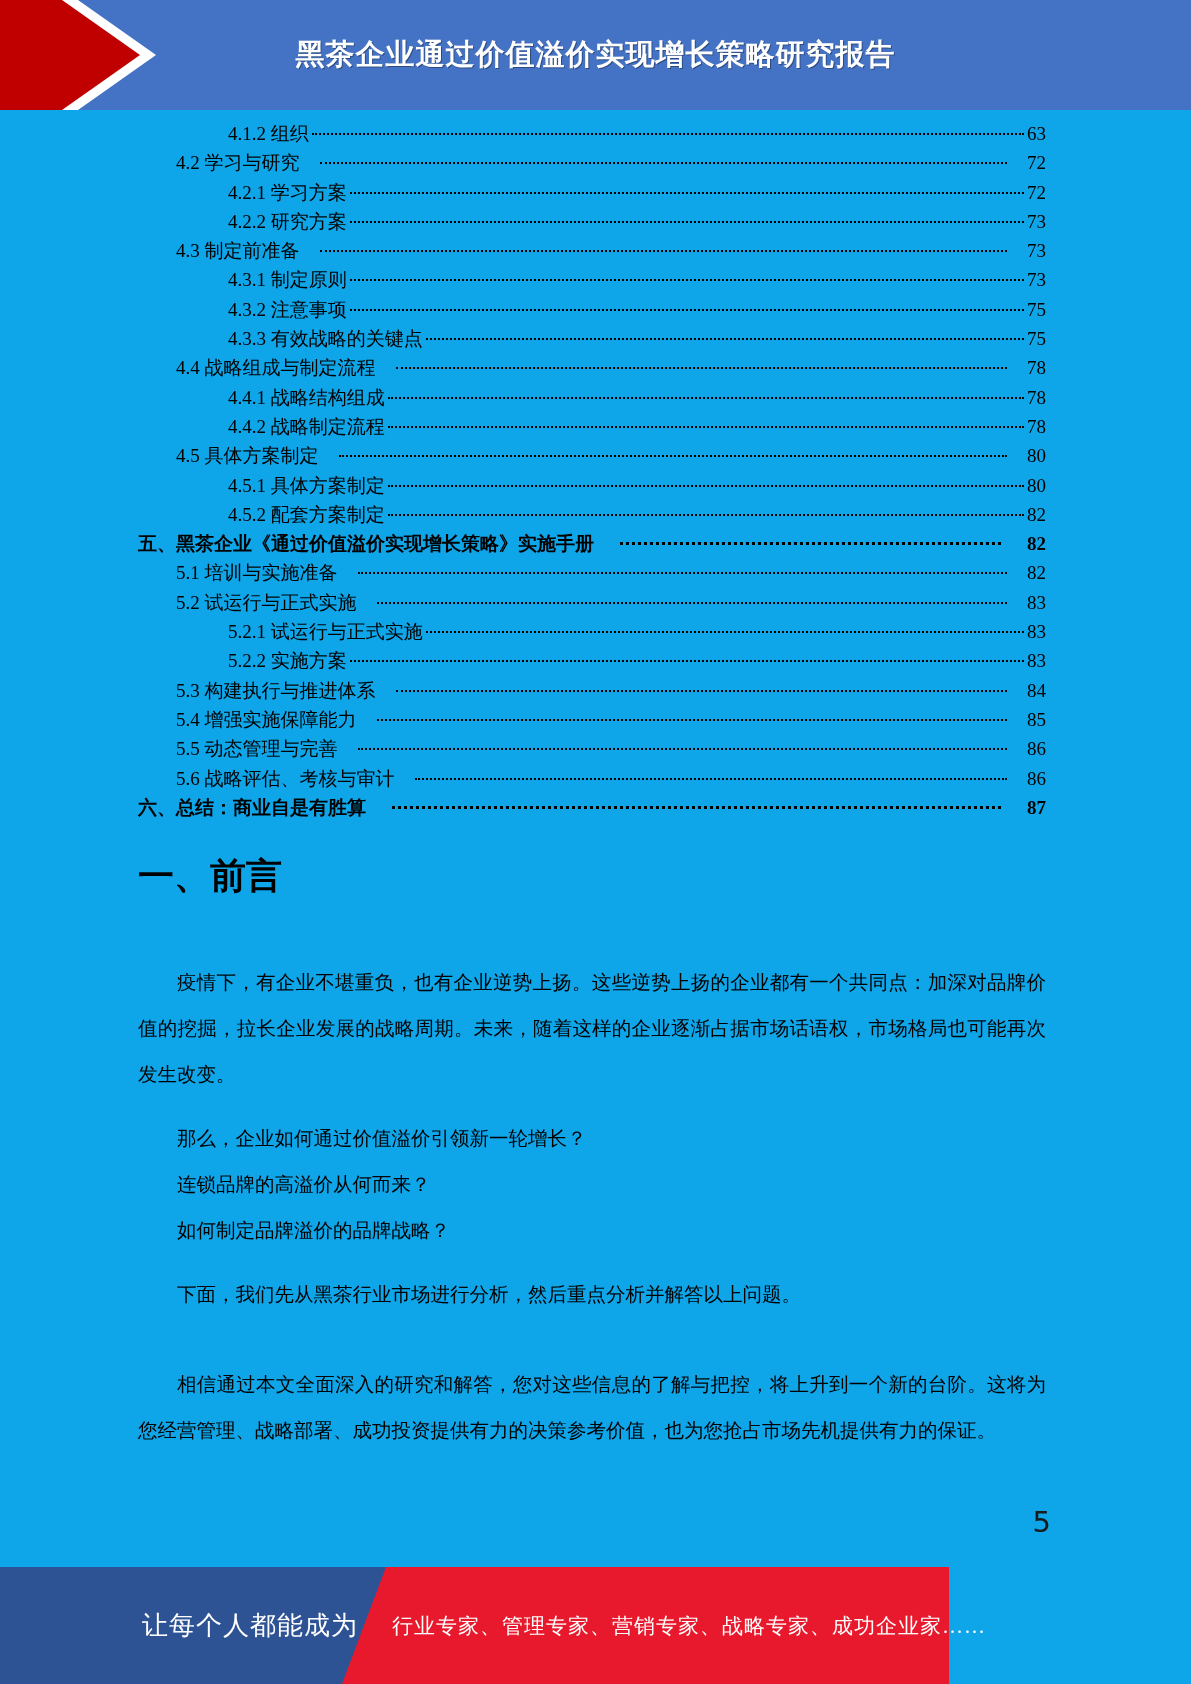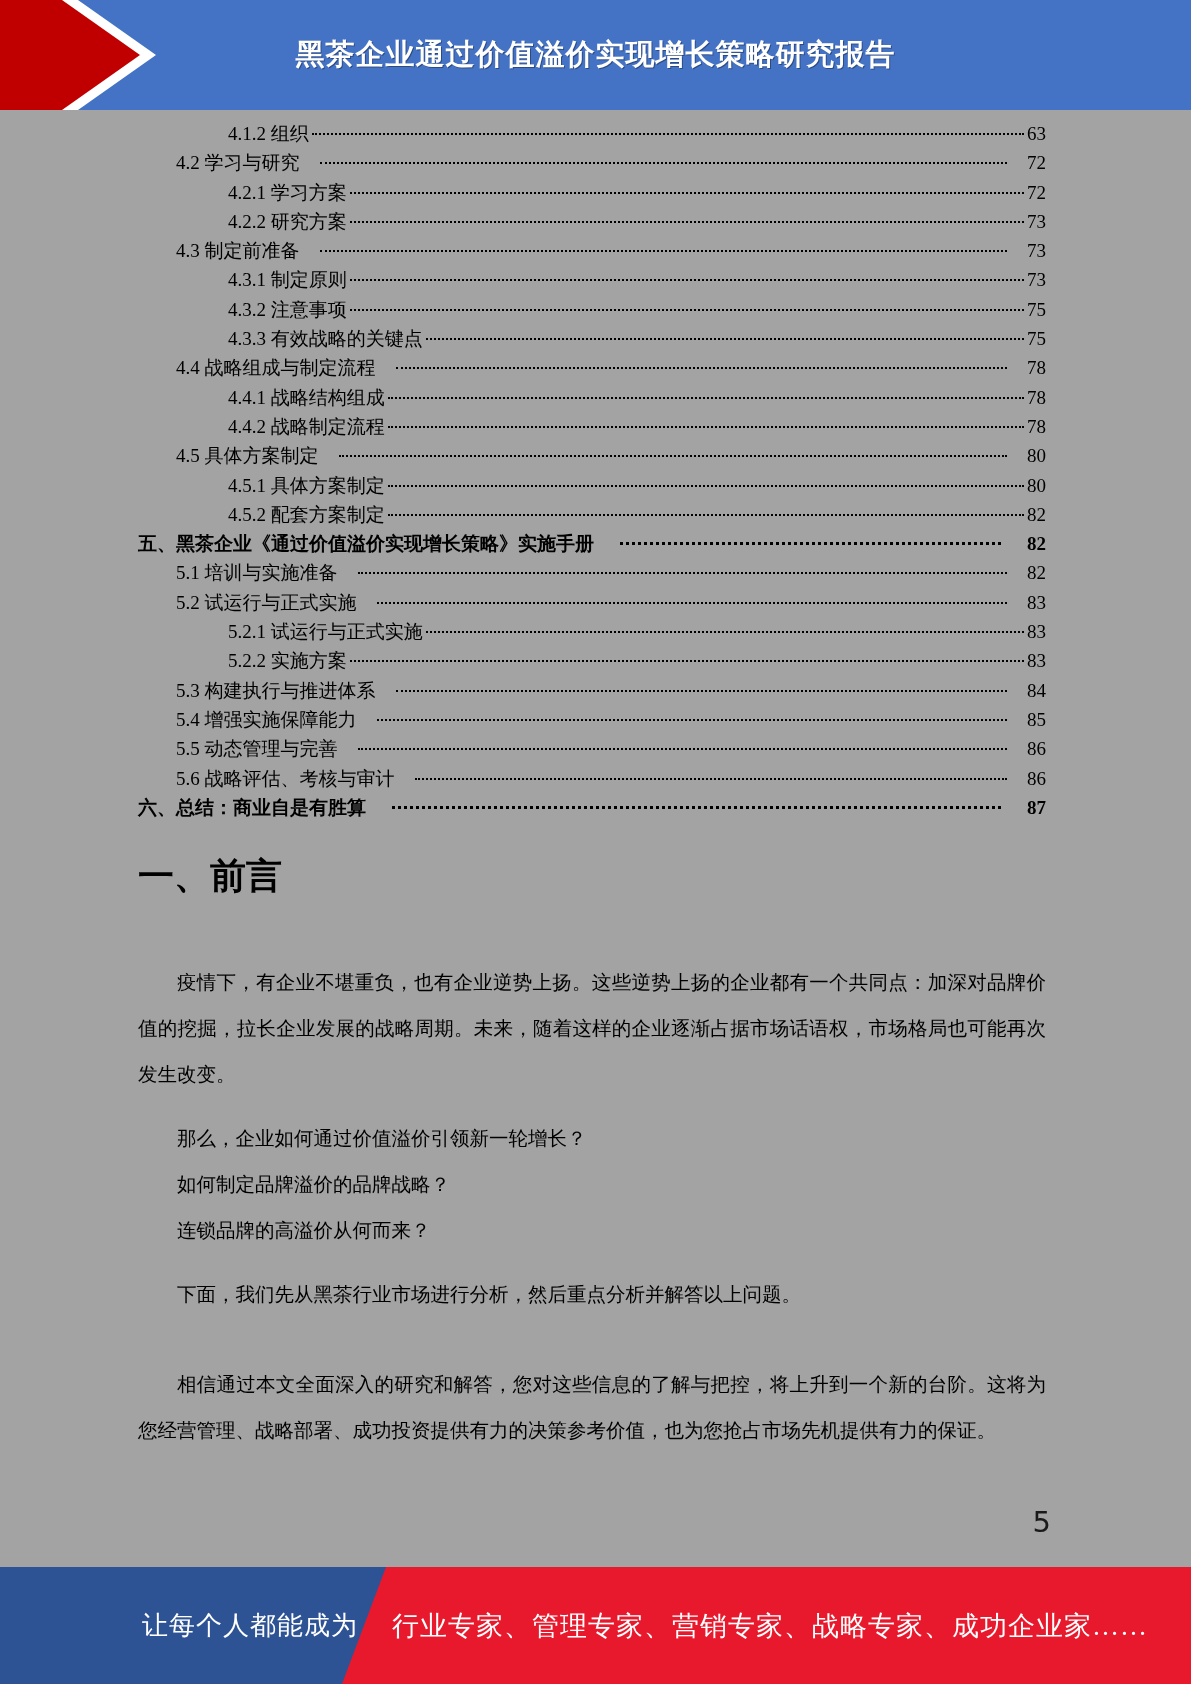--- a/index.html
+++ b/index.html
@@ -7,21 +7,21 @@
     --arrow-red:#C00000;
     --footer-blue:#2E5394;
     --footer-red:#E8192C;
     --ink:#000000;
   }
   *{margin:0;padding:0;box-sizing:border-box;}
   html,body{background:#ffffff;}
   .page{
     position:relative;
     width:1191px;height:1684px;
-    background:#a3a3a3;
+    background:#0ea5e9;
     overflow:hidden;
     font-family:"Liberation Serif","DejaVu Serif",serif;
     color:var(--ink);
   }
 
   
   .header-band{
     position:absolute;left:0;top:0;width:1191px;height:110px;
     background:var(--header-blue);
   }
@@ -80,38 +80,38 @@
 
   
   .page-number{
     position:absolute;right:140px;top:1505px;
     font-family:"DejaVu Sans","Liberation Sans",sans-serif;
     font-size:29px;color:#1a1a1a;
   }
 
   
   .footer{
-    position:absolute;left:0;bottom:0;width:1191px;height:117px;
+    position:absolute;left:0;bottom:0;width:949px;height:117px;
     background:var(--footer-red);
   }
   .footer-blue{
     position:absolute;left:0;top:0;width:420px;height:117px;
     background:var(--footer-blue);
     clip-path:polygon(0 0,386px 0,342px 117px,0 117px);
   }
   .footer-left-text{
     position:absolute;left:142px;top:0;height:117px;
     display:flex;align-items:center;
     color:#ffffff;font-size:26px;letter-spacing:1px;
     font-family:"Liberation Serif","DejaVu Serif",serif;
   }
   .footer-right-text{
     position:absolute;left:392px;top:0;height:117px;width:770px;
     display:flex;align-items:center;
-    color:#ffffff;font-size:27px;letter-spacing:1px;
+    color:#ffffff;font-size:21px;letter-spacing:1px;
     font-family:"Liberation Serif","DejaVu Serif",serif;
     white-space:nowrap;
   }
 </style>
 </head>
 <body>
 
 <div class="page">
 
   <div class="header-band">
@@ -270,23 +270,23 @@
     </div>
 
   <h1 class="section-heading">一、前言</h1>
 
   <div class="doc-body">
 
       <p>疫情下，有企业不堪重负，也有企业逆势上扬。这些逆势上扬的企业都有一个共同点：加深对品牌价值的挖掘，拉长企业发展的战略周期。未来，随着这样的企业逐渐占据市场话语权，市场格局也可能再次发生改变。</p>
 
       <p class="gap-s">那么，企业如何通过价值溢价引领新一轮增长？</p>
 
+      <p>连锁品牌的高溢价从何而来？</p>
+
       <p>如何制定品牌溢价的品牌战略？</p>
-
-      <p>连锁品牌的高溢价从何而来？</p>
 
       <p class="gap-s">下面，我们先从黑茶行业市场进行分析，然后重点分析并解答以上问题。</p>
 
       <p class="gap-l">相信通过本文全面深入的研究和解答，您对这些信息的了解与把控，将上升到一个新的台阶。这将为您经营管理、战略部署、成功投资提供有力的决策参考价值，也为您抢占市场先机提供有力的保证。</p>
     </div>
 
   <div class="page-number">5</div>
 
   <div class="footer">
     <div class="footer-blue"></div>

